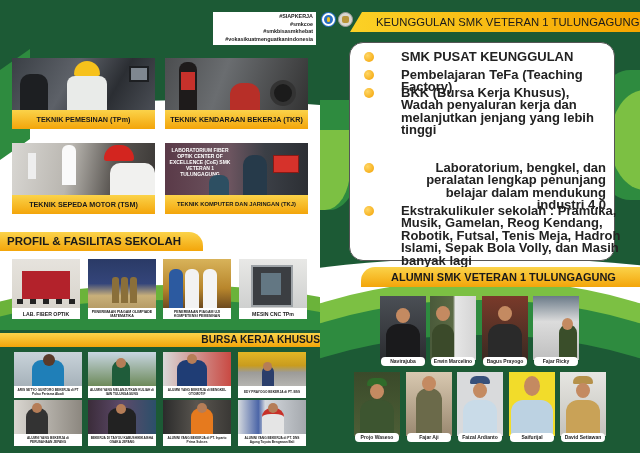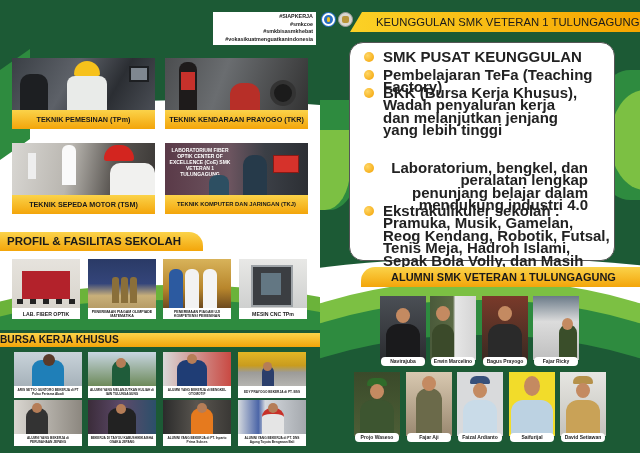--- a/index.html
+++ b/index.html
@@ -39,21 +39,21 @@
   .logo-2::after { content: ""; position: absolute; left: 3px; top: 3px; width: 7px; height: 7px; background: #b8953a; border-radius: 2px; }
 
   .keunggulan-bar { position: absolute; left: 350px; top: 12px; width: 290px; height: 20px;
     background: linear-gradient(to right, #fbd126, #f6a500); clip-path: polygon(12px 0, 100% 0, 100% 100%, 0 100%); }
   .keunggulan-bar span { position: absolute; left: 18px; top: 4px; font-size: 11.3px; font-weight: normal; color: #1a1a1a; white-space: nowrap; padding-left: 8px; }
 
   
   .keunggulan-card { position: absolute; left: 349px; top: 42px; width: 266px; height: 219px; background: #fff; border: 1px solid #555; border-radius: 14px; }
   .k-item { position: absolute; left: 14px; display: flex; }
   .k-bullet { width: 10px; height: 10px; border-radius: 50%; background: radial-gradient(circle at 35% 35%, #ffd766, #f3a000); margin-top: 1px; flex-shrink: 0; }
-  .k-text { margin-left: 9px; font-size: 15px; font-weight: bold; color: #222; line-height: 12.4px; }
+  .k-text { margin-left: 27px; font-size: 13px; font-weight: bold; color: #222; line-height: 12.4px; }
 
   
   .k-card { position: absolute; width: 143px; height: 71px; }
   .k-photo { position: absolute; left: 0; top: 0; width: 143px; height: 52px; overflow: hidden; }
   .k-label { position: absolute; left: 0; top: 52px; width: 143px; height: 19px; background: linear-gradient(to bottom, #fbd34a, #f3a50a);
     font-size: 7.2px; font-weight: bold; color: #1a1a1a; text-align: center; line-height: 19px; white-space: nowrap; }
   .k-label.small { font-size: 5.8px; }
 
   
   .ph { position: absolute; inset: 0; }
@@ -96,21 +96,21 @@
   .ph-olim { background: linear-gradient(180deg, #2a3a66 0%, #34457a 50%, #c9b07a 75%, #b69c66 100%); }
   .ph-olim .p { position: absolute; top: 18px; width: 7px; height: 26px; background: #8a6f3a; border-radius: 3px 3px 0 0; }
   .ph-ukom { background: linear-gradient(180deg, #d8b35a 0%, #b8862c 60%, #6d4a1f 100%); }
   .ph-ukom .p { position: absolute; top: 10px; width: 14px; height: 39px; border-radius: 6px 6px 0 0; }
   .ph-cnc { background: linear-gradient(180deg, #e8e8e6 0%, #cfd0cf 100%); }
   .ph-cnc .mach { position: absolute; left: 12px; top: 6px; width: 42px; height: 42px; background: #3b3e42; border: 2px solid #9ea3a7; }
   .ph-cnc .win { position: absolute; left: 22px; top: 14px; width: 20px; height: 22px; background: #637783; }
 
   
   .bkk-bar { position: absolute; left: 0; top: 333px; width: 320px; height: 14px; background: linear-gradient(to bottom, #fbd34a, #f3a50a); }
-  .bkk-bar span { position: absolute; left: 0; width: 320px; top: 1px; text-align: left; font-size: 10.2px; font-weight: bold; color: #1a1a1a; }
+  .bkk-bar span { position: absolute; left: 0; width: 320px; top: 1px; text-align: right; font-size: 10.2px; font-weight: bold; color: #1a1a1a; }
 
   .b-card { position: absolute; width: 68px; height: 46px; background: #fff; }
   .b-photo { position: absolute; left: 0; top: 0; width: 68px; height: 34px; overflow: hidden; }
   .b-label { position: absolute; left: 0; top: 34px; width: 68px; height: 12px; text-align: center; font-size: 3.2px; font-weight: bold; color: #222; line-height: 4px; display: flex; align-items: center; justify-content: center; padding: 0 2px; }
   .ph-b { position: absolute; inset: 0; }
   .ph-b .person { position: absolute; bottom: 0; width: 22px; height: 26px; border-radius: 9px 9px 0 0; }
   .ph-b .head { position: absolute; width: 10px; height: 10px; border-radius: 50%; background: #b57d57; }
 
   
   .alumni-bar { position: absolute; left: 361px; top: 267px; width: 279px; height: 20px; background: linear-gradient(to bottom, #fbd34a, #f3a50a); border-radius: 14px 0 0 0; }
@@ -173,21 +173,21 @@
 
   <div class="k-card" style="left:165px; top:58px;">
     <div class="k-photo">
       <div class="ph ph-tkr">
         <div class="man1"></div>
           <div class="red1"></div>
           <div class="man2"></div>
           <div class="wheel"></div>
       </div>
     </div>
-    <div class="k-label">TEKNIK KENDARAAN PRAYOGO (TKR)</div>
+    <div class="k-label">TEKNIK KENDARAAN BEKERJA (TKR)</div>
   </div>
 
   <div class="k-card" style="left:12px; top:143px;">
     <div class="k-photo">
       <div class="ph ph-tsm">
         <div class="p2"></div>
           <div class="p1"></div>
           <div class="shirt"></div>
           <div class="helmet"></div>
       </div>

